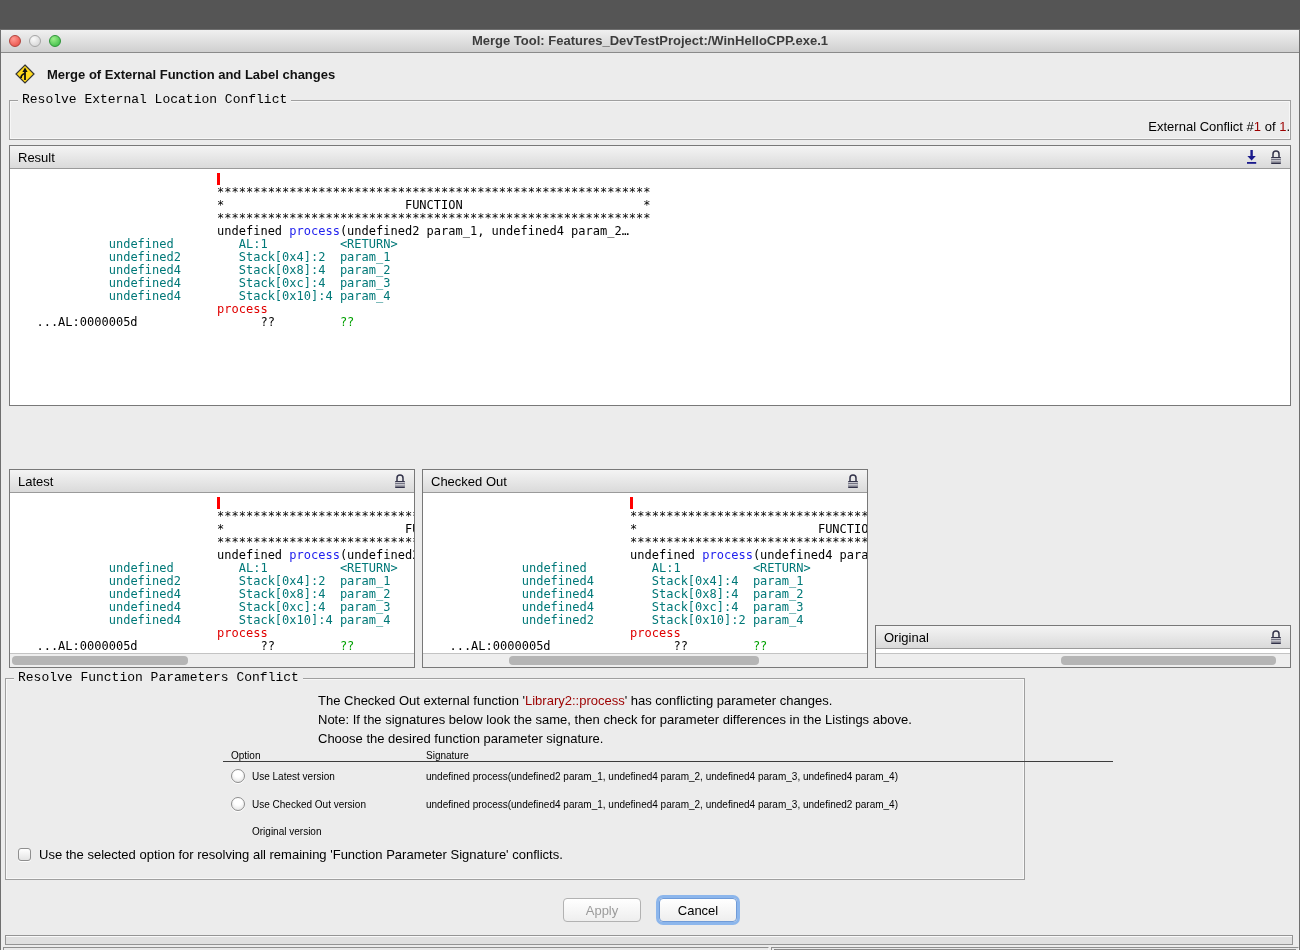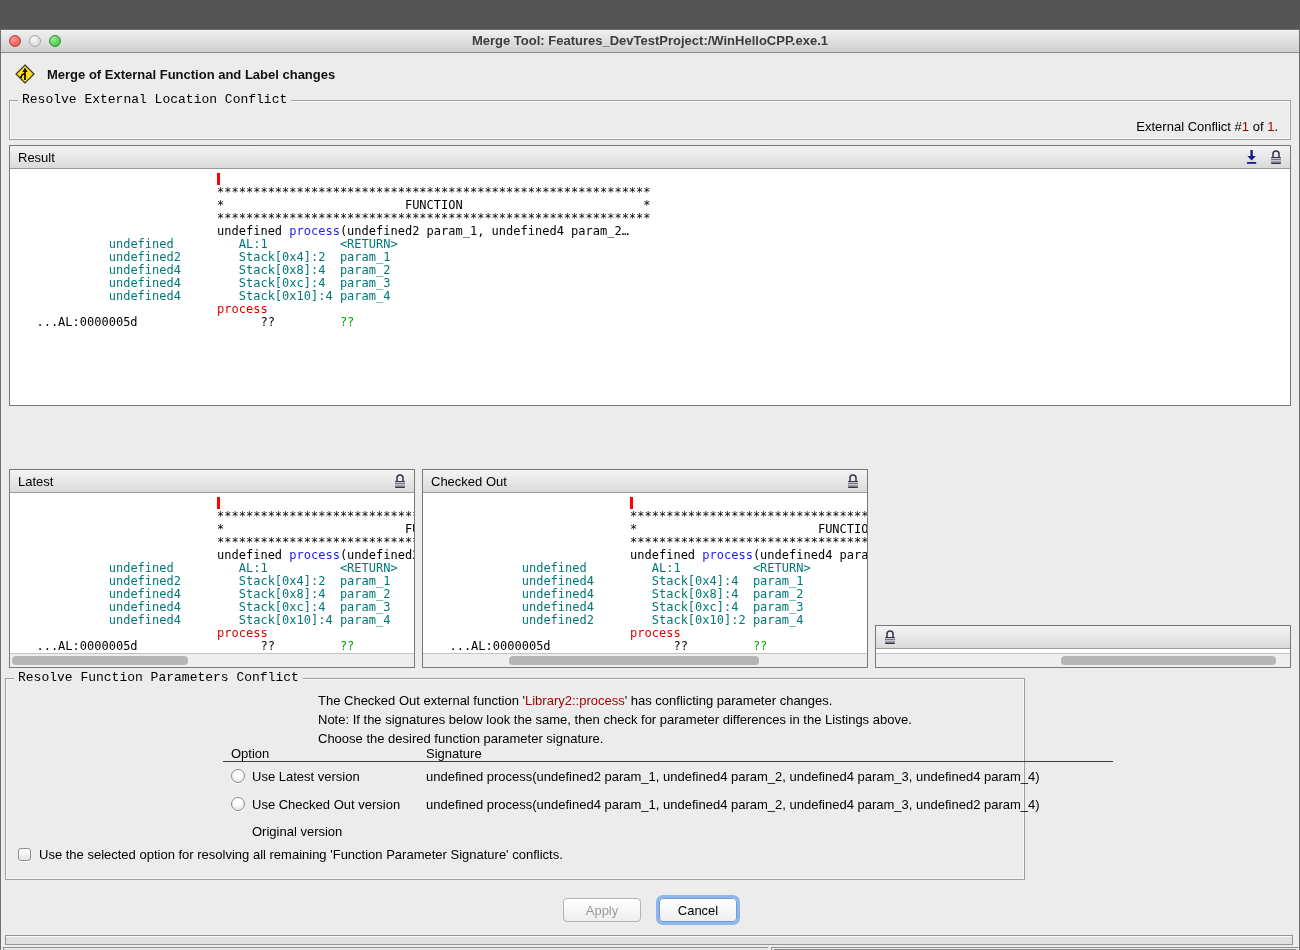--- a/index.html
+++ b/index.html
@@ -17,21 +17,21 @@
   .tl.gray{background:radial-gradient(circle at 35% 30%,#fafafa,#cfcfcf);border:1px solid #a5a5a5;}
   .tl.green{background:radial-gradient(circle at 35% 30%,#9dee8a,#2fb53e);border:1px solid #2d9437;}
   .title{text-align:center;line-height:21px;font-size:13px;font-weight:bold;color:#3c3c3c;}
   
   .merge-header{position:absolute;left:14px;top:32px;height:24px;display:flex;align-items:center;gap:12px;}
   .merge-header .hd-label{font-size:13px;font-weight:bold;color:#111;}
   
   .groupbox{position:absolute;border:1px solid #9f9f9f;box-shadow:inset 0 0 0 1px #f7f7f7;box-sizing:border-box;}
   .gb-title{position:absolute;top:-9px;left:8px;background:#ececec;padding:0 4px;font-size:13px;color:#000;font-family:Liberation Mono, monospace;}
   .group1{left:8px;top:70px;width:1282px;height:40px;}
-  .conflict-counter{position:absolute;right:12px;bottom:5px;font-size:13px;color:#000;}
+  .conflict-counter{position:absolute;right:0;bottom:5px;font-size:13px;color:#000;}
   .group2{left:4px;top:648px;width:1020px;height:202px;}
   .seg-plain{color:#000;}
   .seg-red{color:#9c0000;}
   
   .panel{position:absolute;box-sizing:border-box;border:1px solid #787878;background:#e9e9e9;display:flex;flex-direction:column;}
   .result{left:8px;top:115px;width:1282px;height:261px;}
   .phead{height:22px;flex:0 0 22px;display:flex;align-items:center;padding:0 8px;
     background:linear-gradient(#f4f4f4,#dadada);border-bottom:1px solid #9a9a9a;}
   .plabel{font-size:13px;color:#000;flex:1;}
   .picons{display:flex;align-items:center;gap:12px;}
@@ -49,21 +49,21 @@
   .sp-checked{width:446px;}
   .sp-original{width:416px;}
   .hscroll{flex:0 0 13px;background:#eeeeee;border-top:1px solid #c3c3c3;position:relative;}
   .hthumb{position:absolute;top:2px;height:9px;background:#b5b5b5;border-radius:4px;}
   .t-latest{left:2px;width:176px;}
   .t-checked{left:86px;width:250px;}
   .t-original{left:185px;width:215px;}
   
   .msg{position:absolute;left:312px;top:12px;font-size:13px;color:#000;}
   .msg-line{line-height:19px;}
-  .opt-table{position:absolute;left:217px;top:64px;width:890px;font-size:13px;color:#000;}
+  .opt-table{position:absolute;left:217px;top:64px;width:890px;font-size:10px;color:#000;}
   .opt-head{display:flex;align-items:flex-end;height:18px;border-bottom:1px solid #3c3c3c;}
   .opt-col{box-sizing:border-box;width:203px;padding-left:8px;display:flex;align-items:center;gap:7px;}
   .sig-col{flex:1;}
   .opt-row{display:flex;align-items:center;height:28px;}
   .opt-row.short{height:26px;}
   .radio{width:14px;height:14px;border-radius:50%;box-sizing:border-box;border:1px solid #8e8e8e;
     background:radial-gradient(circle at 50% 30%,#ffffff 35%,#dcdcdc);box-shadow:0 1px 0 rgba(255,255,255,.9);flex:0 0 14px;}
   .radio-spacer{width:14px;height:14px;flex:0 0 14px;}
   .chk-row{position:absolute;left:12px;top:168px;display:flex;align-items:center;gap:8px;font-size:13px;color:#000;}
   .checkbox{width:13px;height:13px;border-radius:3px;box-sizing:border-box;border:1px solid #8e8e8e;
@@ -165,20 +165,21 @@
         </span>
       </div>
       <div class="plist"><div class="lline">                           <span class="c-caret">&nbsp;</span></div><div class="lline">                           ************************************************************</div><div class="lline">                           *                         FUNCTION                         *</div><div class="lline">                           ************************************************************</div><div class="lline">                           undefined <span class="c-blue">process</span>(undefined4 param_1, undefined4 param_2, undefined4 param_3, undefined2 param_4)</div><div class="lline">            <span class="c-teal">undefined         AL:1          &lt;RETURN&gt;</span></div><div class="lline">            <span class="c-teal">undefined4        Stack[0x4]:4  param_1</span></div><div class="lline">            <span class="c-teal">undefined4        Stack[0x8]:4  param_2</span></div><div class="lline">            <span class="c-teal">undefined4        Stack[0xc]:4  param_3</span></div><div class="lline">            <span class="c-teal">undefined2        Stack[0x10]:2 param_4</span></div><div class="lline">                           <span class="c-red">process</span></div><div class="lline">  ...AL:0000005d                 ??         <span class="c-green">??</span></div></div>
       <div class="hscroll">
         <div class="hthumb t-checked"></div>
       </div>
     </div>
 
     <div class="subpanel sp-original">
       <div class="phead">
+        <span class="plabel">Original</span>
         <span class="picons">
           <svg width="12" height="16" viewBox="0 0 12 16">
             <path d="M3 8 V5 a3 3 0 0 1 6 0 V8" fill="none" stroke="#33334a" stroke-width="1.5"></path>
             <rect x="1.2" y="8" width="9.6" height="7" fill="#33334a"></rect>
             <path d="M1.2 9.7 h9.6 M1.2 11.3 h9.6 M1.2 12.9 h9.6" stroke="#ffffff" stroke-width="0.9"></path>
           </svg>
         </span>
       </div>
       <div class="plist"></div>
       <div class="hscroll">

